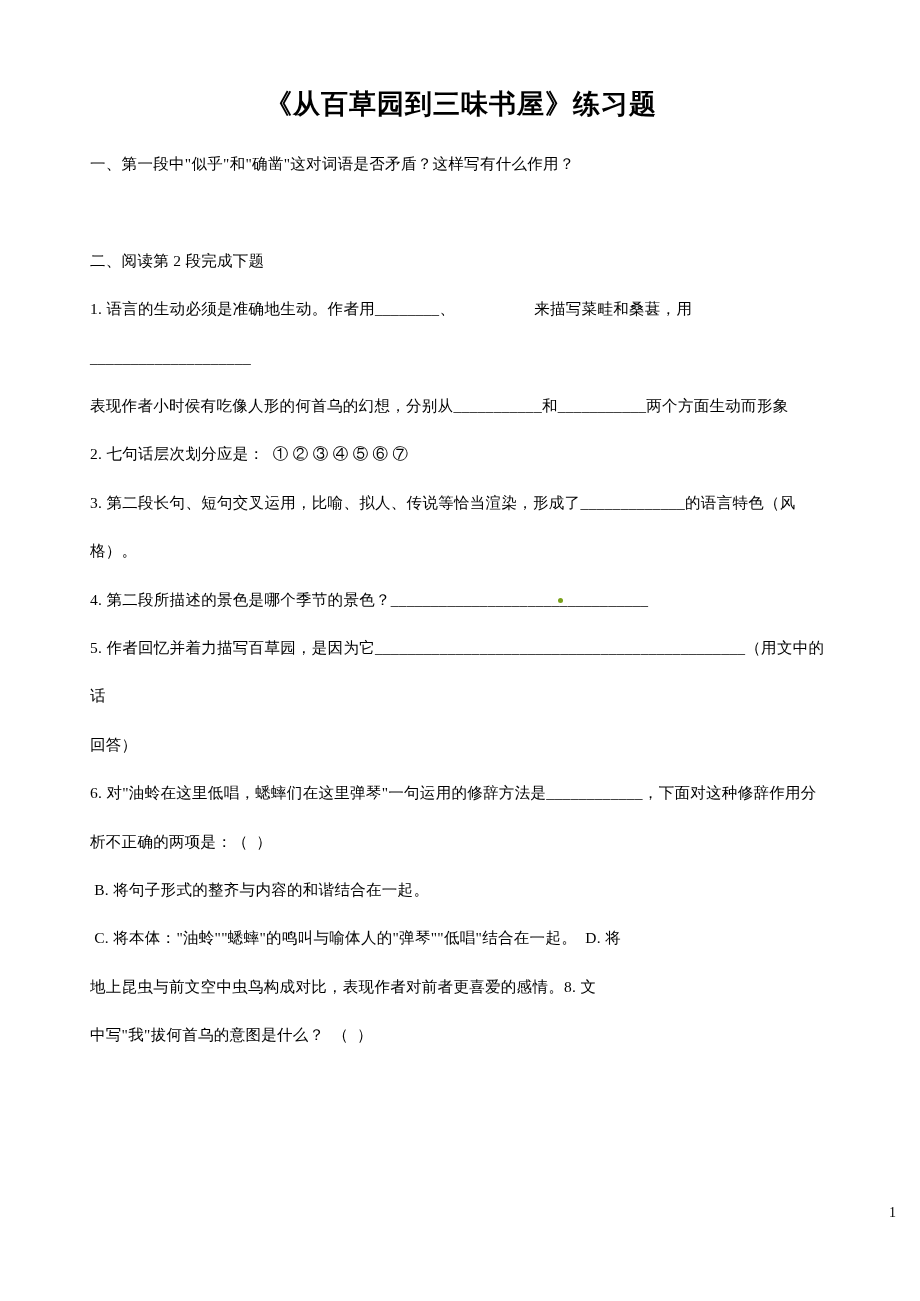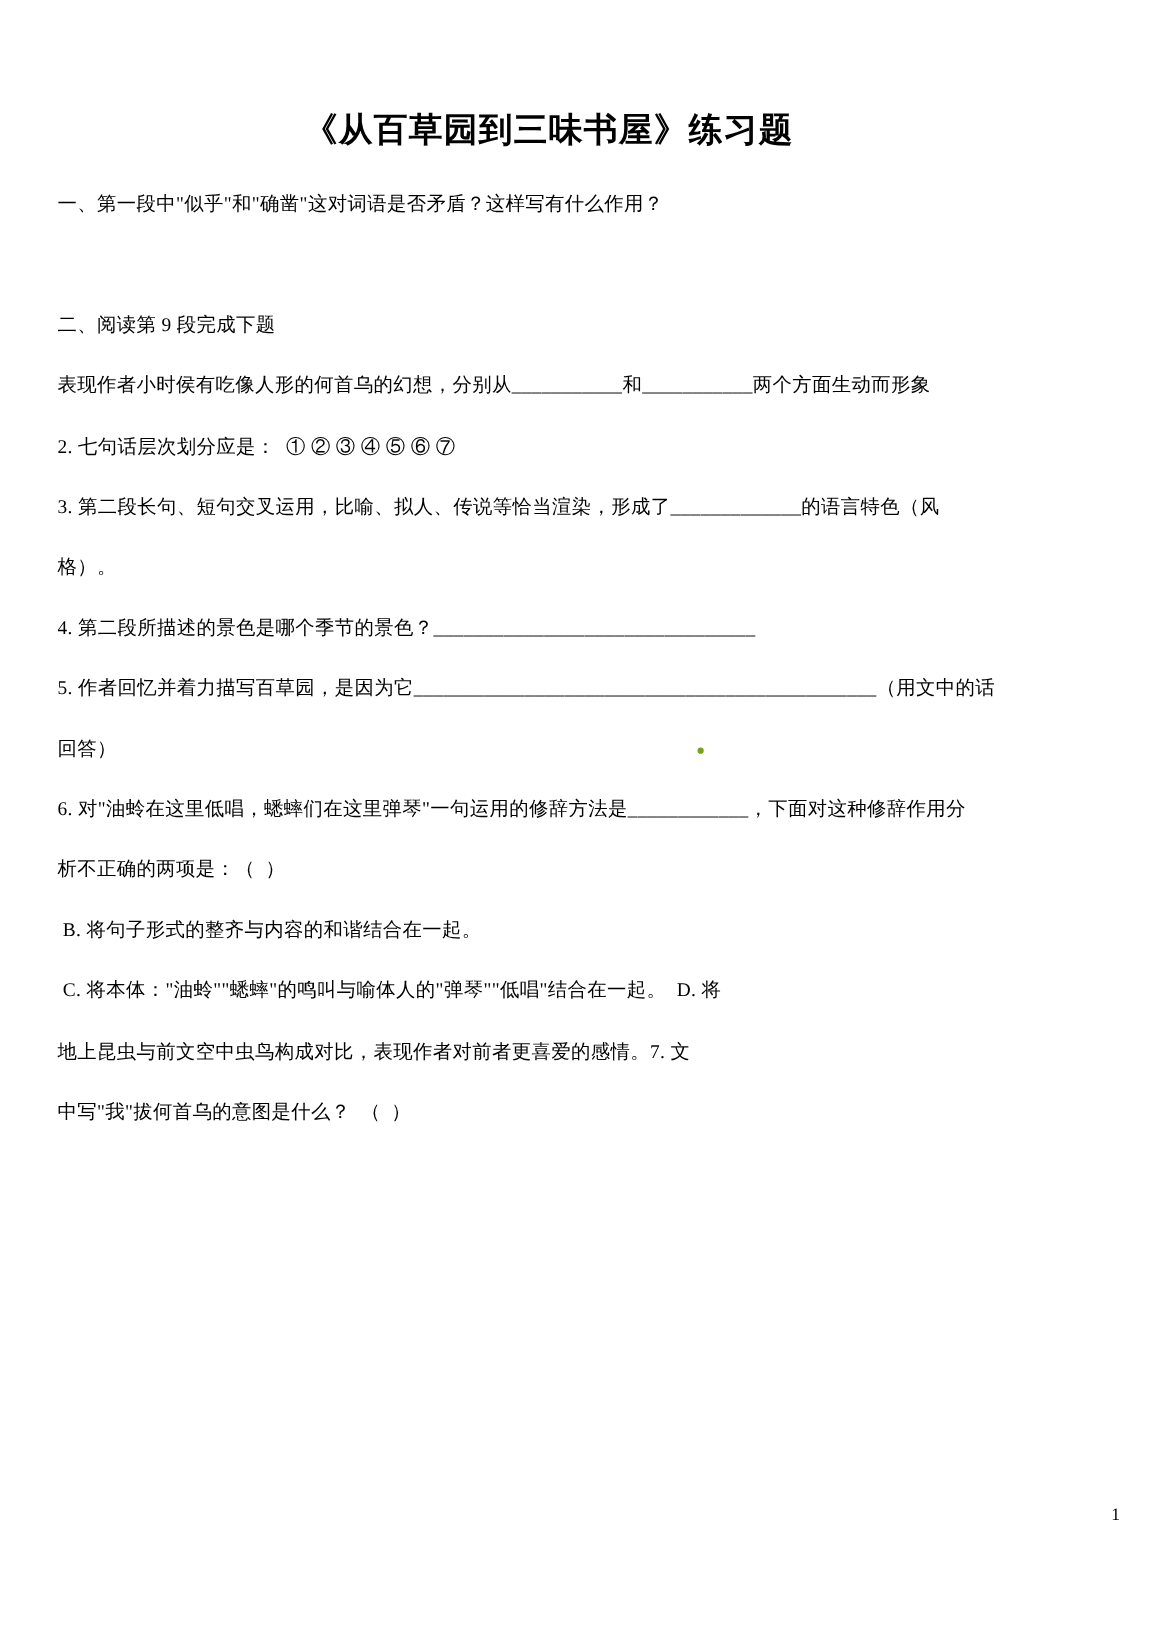--- a/index.html
+++ b/index.html
@@ -8,21 +8,21 @@
     background: #ffffff;
   }
   .page {
     position: relative;
     width: 920px;
     height: 1301px;
     background: #ffffff;
     font-family: "Liberation Serif", "DejaVu Serif", serif;
     color: #000000;
     box-sizing: border-box;
-    padding: 86px 88px 0 46px;
+    padding: 86px 88px 0 90px;
     overflow: hidden;
   }
   .doc-title {
     font-size: 27px;
     font-weight: bold;
     text-align: center;
     margin: 0 0 18px 0;
     line-height: 36px;
     letter-spacing: 1px;
     font-family: "Liberation Sans", "DejaVu Sans", sans-serif;
@@ -55,33 +55,34 @@
 </head>
 <body>
 
 <div class="page">
 
   <h1 class="doc-title">《从百草园到三味书屋》练习题</h1>
 
   <div class="doc-body">
     <p class="text-line">一、第一段中"似乎"和"确凿"这对词语是否矛盾？这样写有什么作用？</p>
     <p class="text-line"></p>
-    <p class="text-line">二、阅读第 9 段完成下题</p>
+    <p class="text-line">二、阅读第 2 段完成下题</p>
+    <p class="text-line">1. 语言的生动必须是准确地生动。作者用________、　　　　　来描写菜畦和桑葚，用____________________</p>
     <p class="text-line">表现作者小时侯有吃像人形的何首乌的幻想，分别从___________和___________两个方面生动而形象</p>
     <p class="text-line">2. 七句话层次划分应是：  ① ② ③ ④ ⑤ ⑥ ⑦</p>
     <p class="text-line">3. 第二段长句、短句交叉运用，比喻、拟人、传说等恰当渲染，形成了_____________的语言特色（风</p>
     <p class="text-line">格）。</p>
     <p class="text-line">4. 第二段所描述的景色是哪个季节的景色？________________________________</p>
     <p class="text-line">5. 作者回忆并着力描写百草园，是因为它______________________________________________（用文中的话</p>
     <p class="text-line">回答）</p>
     <p class="text-line">6. 对"油蛉在这里低唱，蟋蟀们在这里弹琴"一句运用的修辞方法是____________，下面对这种修辞作用分</p>
     <p class="text-line">析不正确的两项是：（  ）</p>
     <p class="text-line"> B. 将句子形式的整齐与内容的和谐结合在一起。</p>
     <p class="text-line"> C. 将本体："油蛉""蟋蟀"的鸣叫与喻体人的"弹琴""低唱"结合在一起。  D. 将</p>
-    <p class="text-line">地上昆虫与前文空中虫鸟构成对比，表现作者对前者更喜爱的感情。7. 文</p>
+    <p class="text-line">地上昆虫与前文空中虫鸟构成对比，表现作者对前者更喜爱的感情。8. 文</p>
     <p class="text-line">中写"我"拔何首乌的意图是什么？  （  ）</p>
   </div>
 
   <span class="green-speck"></span>
 
   <div class="page-number">1</div>
 
 </div>
 
 </body></html>

